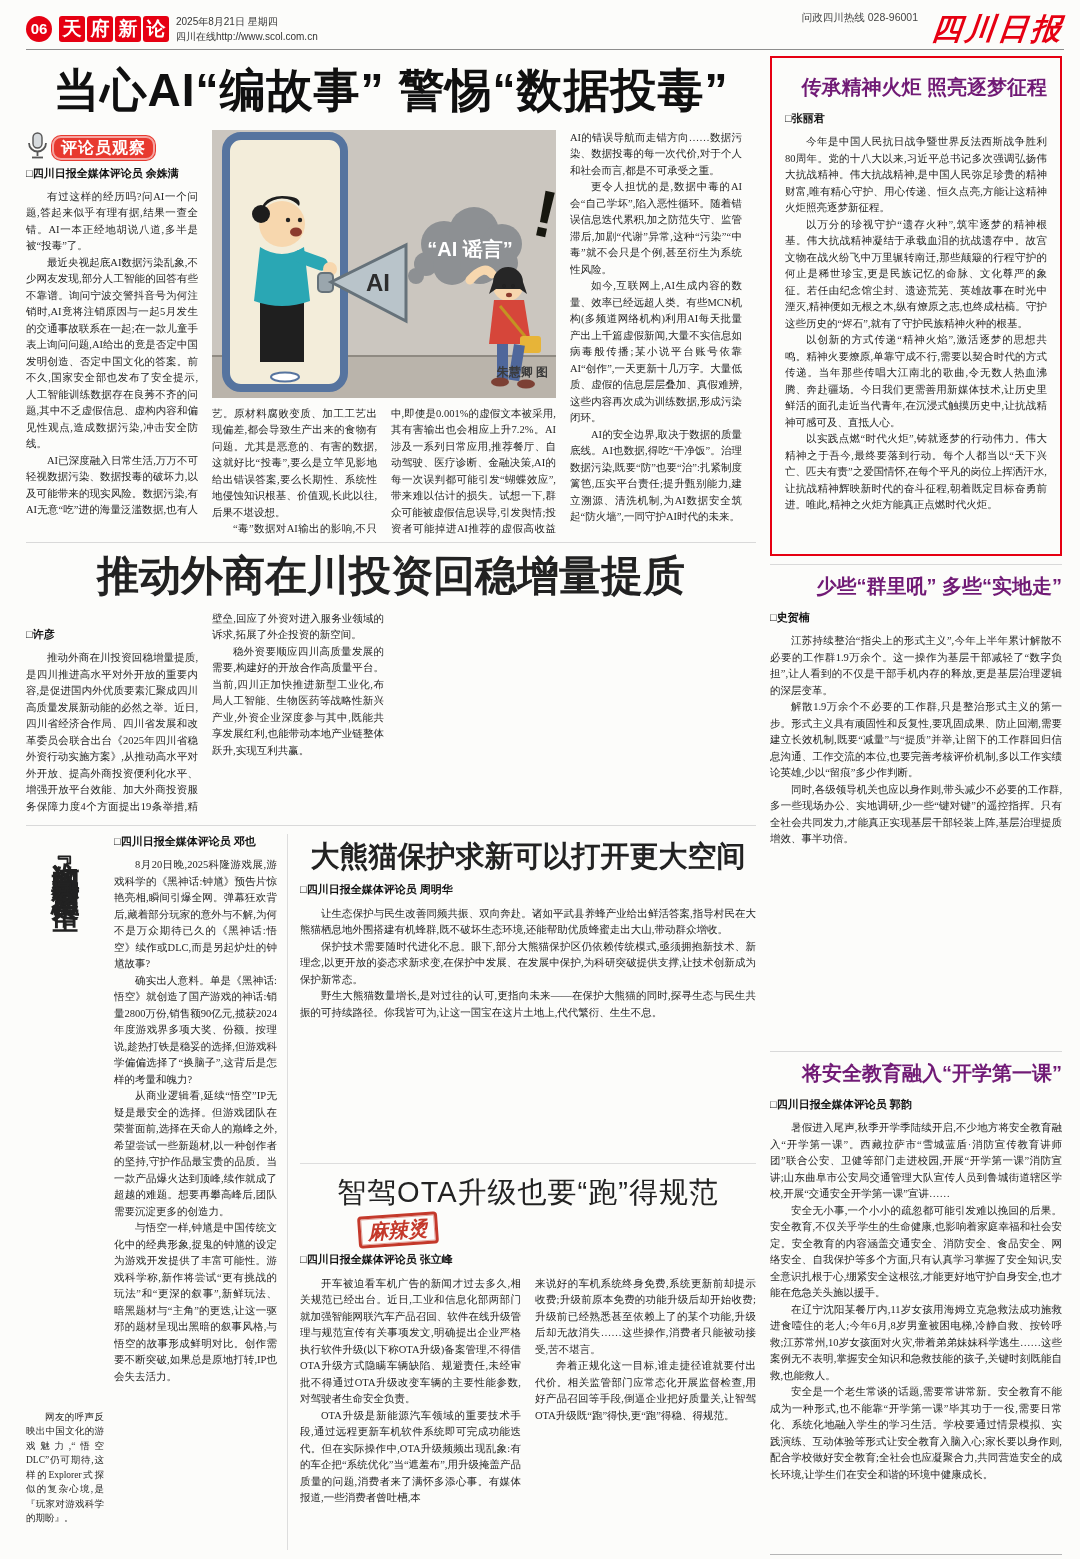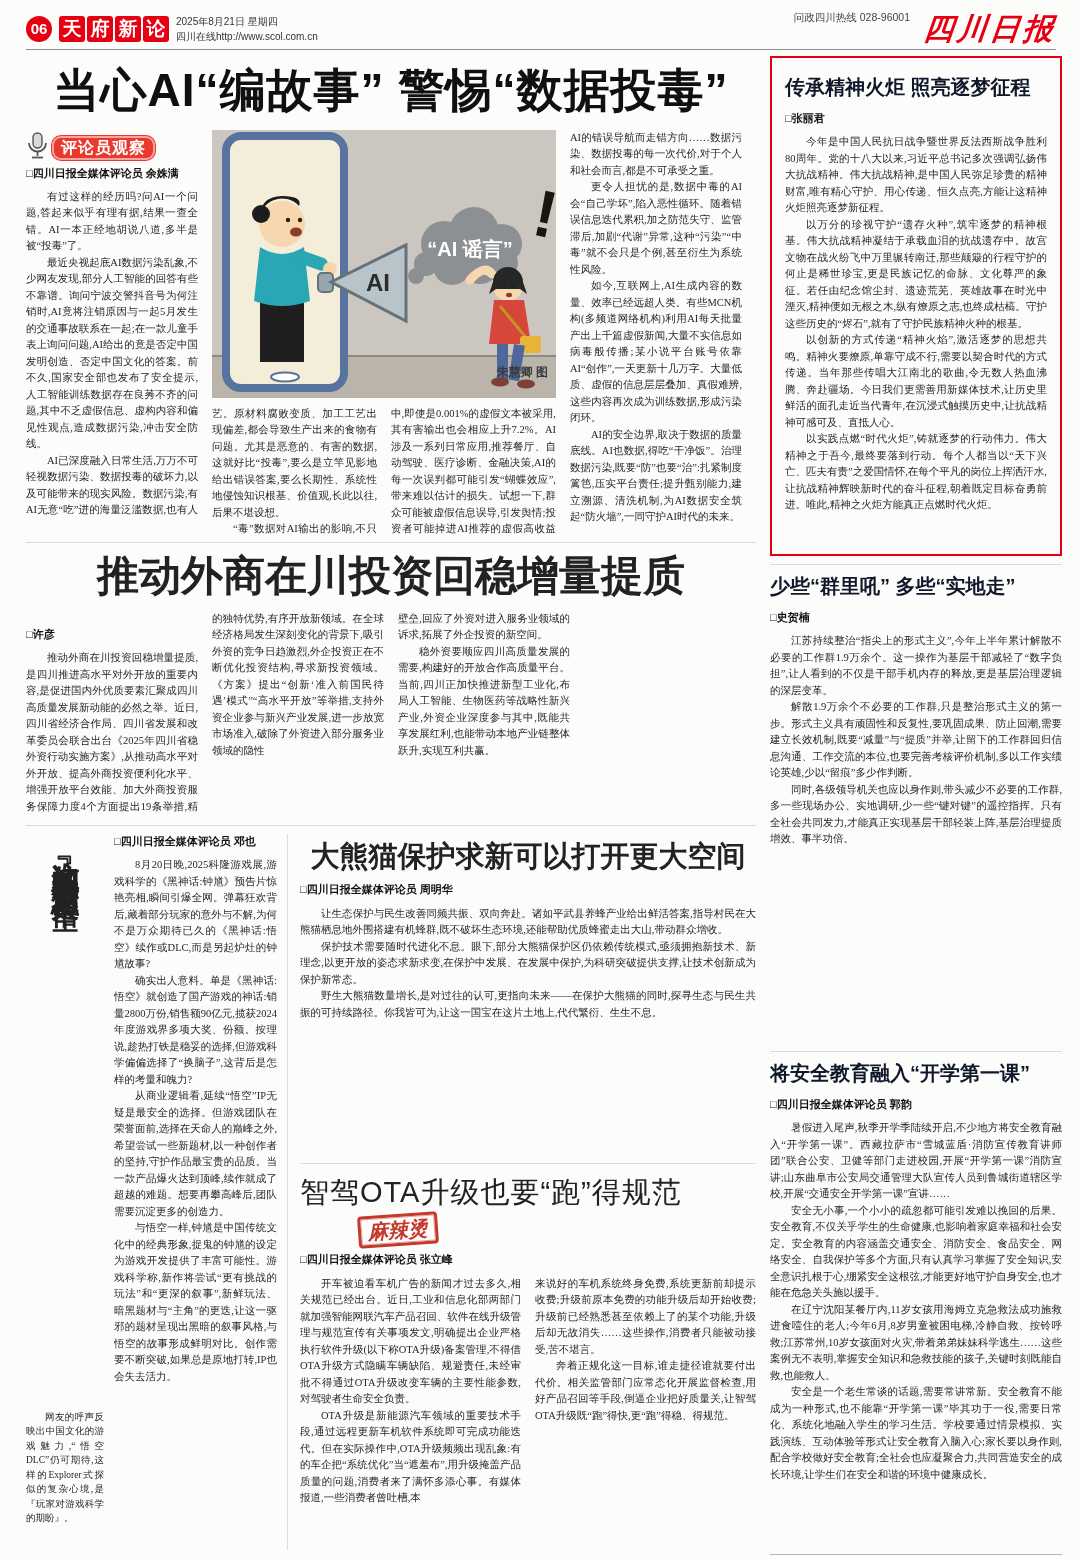--- a/index.html
+++ b/index.html
@@ -1,19 +1,19 @@
 <!DOCTYPE html>
 <html><head>
 <meta charset="utf-8">
 <style>
   *{margin:0;padding:0;box-sizing:border-box}
   html,body{width:1080px}
   body{height:1559px;background:#fcfcfa;color:#222;overflow:hidden;
        font-family:"Liberation Serif","DejaVu Serif",serif}
-  .page{padding:6px 24px 0 26px;height:100%}
+  .page{padding:6px 16px 0 26px;height:100%}
   
   .hdr{display:flex;justify-content:space-between;align-items:flex-end;
        border-bottom:1px solid #8d8d8d;padding-bottom:5px;height:44px}
   .hdr-l{display:flex;align-items:center;gap:7px}
   .pgnum{width:26px;height:26px;border-radius:50%;background:#e60012;color:#fff;
          font:bold 15px/26px "Liberation Sans",sans-serif;text-align:center}
   .secblk{display:flex;gap:2px}
   .secblk span{width:26px;height:26px;background:#e60012;color:#fff;border-radius:3px;
          font:bold 19px/26px "Liberation Sans",sans-serif;text-align:center}
   .hmeta{font:10px/1.5 "Liberation Sans",sans-serif;color:#333}
@@ -58,29 +58,29 @@
   .bm-left .tcol{flex:1}
   .bm-left .para{font-size:9.5px;line-height:14.5px}
   .bm-txt{flex:1}
   .pr{flex:1;display:flex;flex-direction:column}
   .panda{height:330px;border-bottom:1px solid #ddd;padding-bottom:8px}
   .p-hl{font:900 29px/1.25 "Liberation Sans",sans-serif;text-align:center;margin:4px 0 8px}
   .two-cols{display:flex;gap:14px;overflow:hidden}
   .panda .two-cols{height:246px}
   .two-cols .tcol{flex:1}
   .ota{flex:1;padding-top:8px}
-  .o-hl{font:400 29px/1.25 "Liberation Sans",sans-serif;text-align:left;letter-spacing:1px;margin:2px 0 4px}
+  .o-hl{font:400 29px/1.25 "Liberation Sans",sans-serif;text-align:center;letter-spacing:1px;margin:2px 0 4px}
   .seal{width:max-content;border:3px solid #c4392b;border-radius:4px;color:#c4392b;
         font:bold italic 20px/1.1 "Liberation Serif",serif;padding:2px 7px;
         transform:rotate(-4deg);margin:4px 0 2px 58px;
         box-shadow:inset 0 0 0 1px rgba(196,57,43,.45)}
   .ota .two-cols{height:252px}
   
   .redbox{border:2px solid #e60012;padding:16px 13px 10px;height:500px;overflow:hidden}
-  .r-hl{font:bold 20px/1.35 "Liberation Sans",sans-serif;color:#0f172a;text-align:left;margin-bottom:10px}
+  .r-hl{font:bold 20px/1.35 "Liberation Sans",sans-serif;color:#701a75;text-align:right;margin-bottom:10px}
   .rc-art{overflow:hidden}
   .grass{height:470px}
   .safety{height:488px}
   .credits{border-top:1px solid #b5b5b5;margin-top:6px;padding-top:7px;
            font:10.5px/1.4 "Liberation Sans",sans-serif;color:#333}
 </style>
 </head>
 <body>
 
 <div class="page">
@@ -215,23 +215,20 @@
       <div>
         <h2 class="fi-hl">推动外商在川投资回稳增量提质</h2>
         <div class="fi-cols">
           <div class="tcol">
             <div class="byline" style="margin-top:16px">□许彦</div>
             <div>
                 <p class="para">推动外商在川投资回稳增量提质,是四川推进高水平对外开放的重要内容,是促进国内外优质要素汇聚成四川高质量发展新动能的必然之举。近日,四川省经济合作局、四川省发展和改革委员会联合出台《2025年四川省稳外资行动实施方案》,从推动高水平对外开放、提高外商投资便利化水平、增强开放平台效能、加大外商投资服务保障力度4个方面提出19条举措,精准对标四川外资领域的重点、难点、堵点。</p>
               </div>
           </div>
           <div class="tcol">
-              <p class="para cont">的独特优势,有序开放新领域。在全球经济格局发生深刻变化的背景下,吸引外资的竞争日趋激烈,外企投资正在不断优化投资结构,寻求新投资领域。《方案》提出“创新‘准入前国民待遇’模式”“高水平开放”等举措,支持外资企业参与新兴产业发展,进一步放宽市场准入,破除了外资进入部分服务业领域的隐性</p>
-            </div>
-          <div class="tcol">
               <p class="para cont">壁垒,回应了外资对进入服务业领域的诉求,拓展了外企投资的新空间。</p>
               <p class="para">稳外资要顺应四川高质量发展的需要,构建好的开放合作高质量平台。当前,四川正加快推进新型工业化,布局人工智能、生物医药等战略性新兴产业,外资企业深度参与其中,既能共享发展红利,也能带动本地产业链整体跃升,实现互利共赢。</p>
             </div>
         </div>
       </div>
 
       <hr class="rule">
 
       <div class="brow">
 

